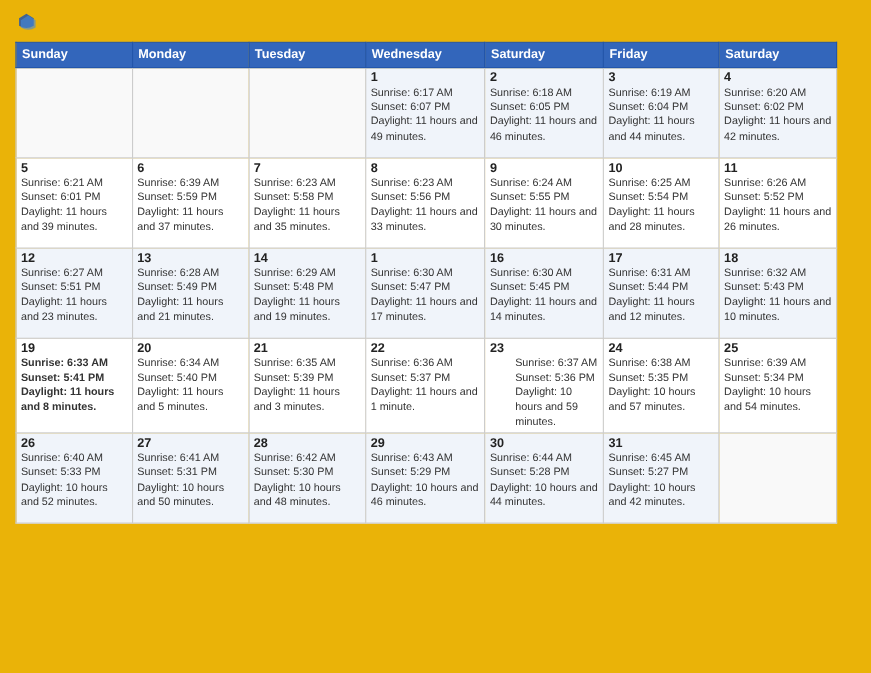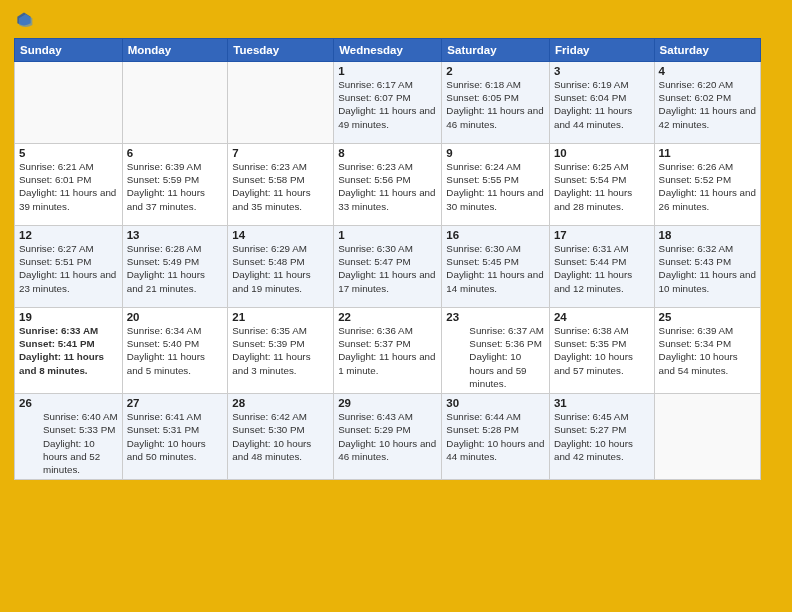--- a/index.html
+++ b/index.html
@@ -288,21 +288,21 @@
           <td>
             <span class="day-num">25</span>
             <div class="day-info" style="white-space: pre-line;">Sunrise: 6:39 AM
 Sunset: 5:34 PM
 Daylight: 10 hours and 54 minutes.</div>
           </td>
         </tr>
         <tr>
           <td>
             <span class="day-num">26</span>
-            <div class="day-info" style="white-space: pre-line; margin-left: 24px;">Sunrise: 6:40 AM
+            <div class="day-info" style="white-space: pre-line;">Sunrise: 6:40 AM
 Sunset: 5:33 PM
 Daylight: 10 hours and 52 minutes.</div>
           </td>
           <td>
             <span class="day-num">27</span>
             <div class="day-info" style="white-space: pre-line;">Sunrise: 6:41 AM
 Sunset: 5:31 PM
 Daylight: 10 hours and 50 minutes.</div>
           </td>
           <td>

